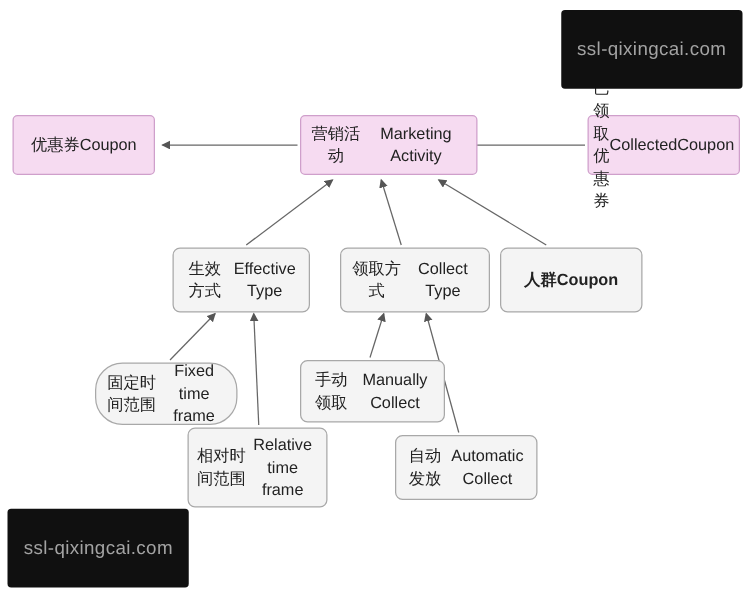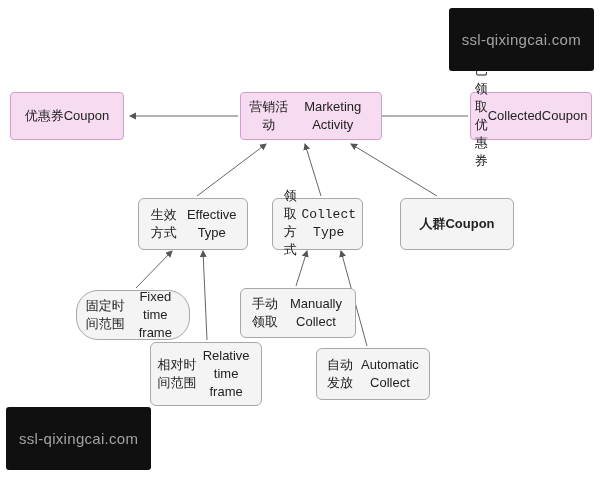--- a/index.html
+++ b/index.html
@@ -86,21 +86,21 @@
   <div class="node pink" style="left:470px;top:92px;width:122px;height:48px;">
     <span class="zh">已领取优惠券</span>
     <span class="en">CollectedCoupon</span>
   </div>
 
   <div class="node gray" style="left:138px;top:198px;width:110px;height:52px;">
     <span class="zh">生效方式</span>
     <span class="en">Effective Type</span>
   </div>
 
-  <div class="node gray" style="left:272px;top:198px;width:91px;height:52px;font-family:Liberation Mono, monospace;">
+  <div class="node gray" style="left:272px;top:198px;width:120px;height:52px;">
     <span class="zh">领取方式</span>
     <span class="en">Collect Type</span>
   </div>
 
   <div class="node gray" style="left:400px;top:198px;width:114px;height:52px;font-weight:bold;">
     <span class="zh">人群</span>
     <span class="en">Coupon</span>
   </div>
 
   <div class="node gray" style="left:76px;top:290px;width:114px;height:50px;border-radius:22px;">

